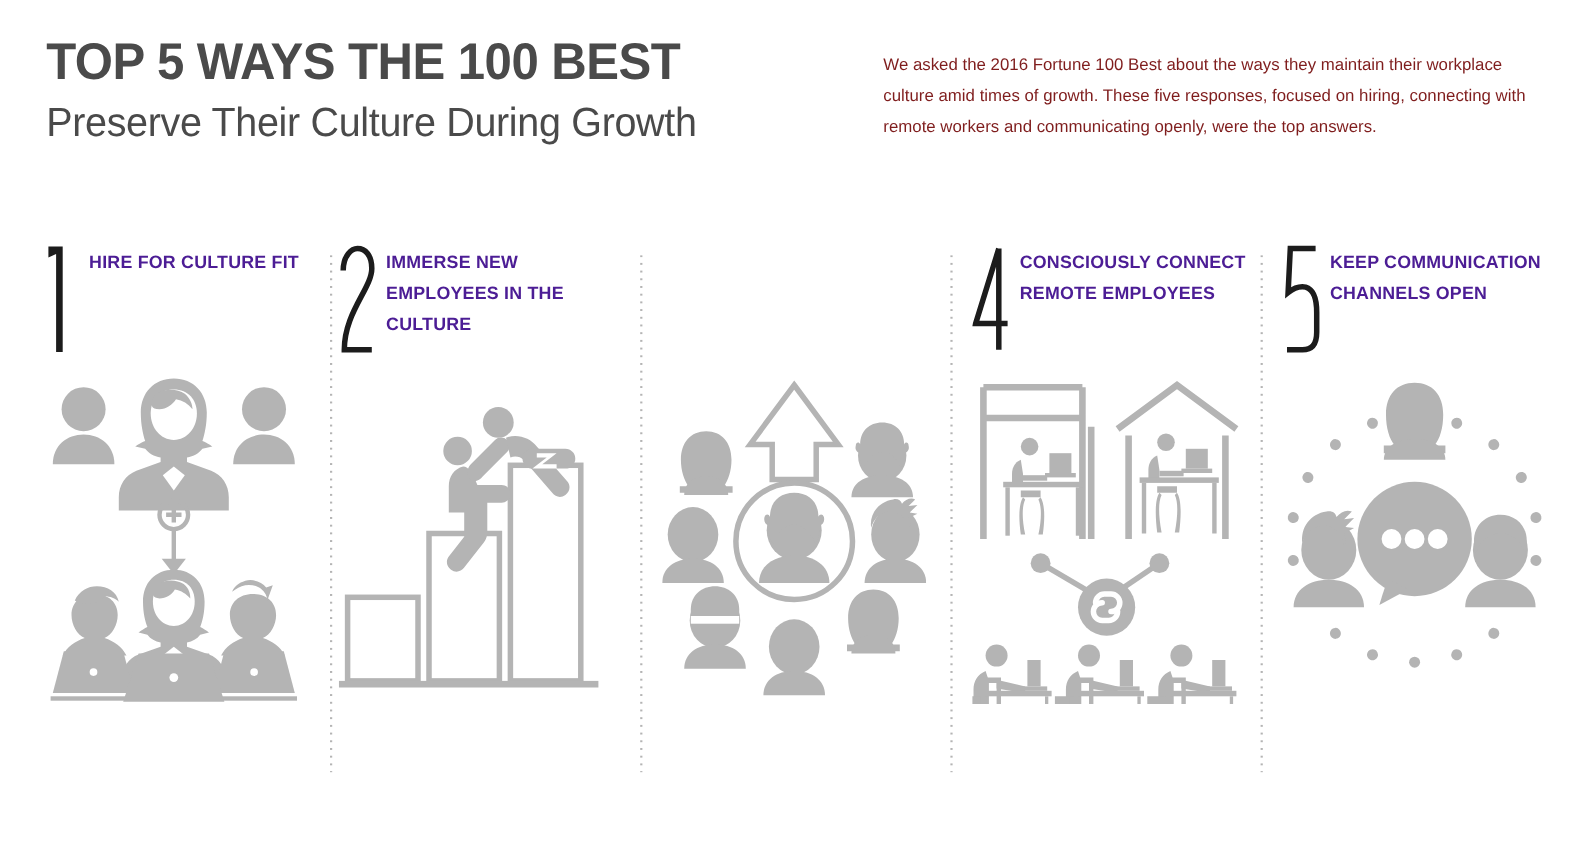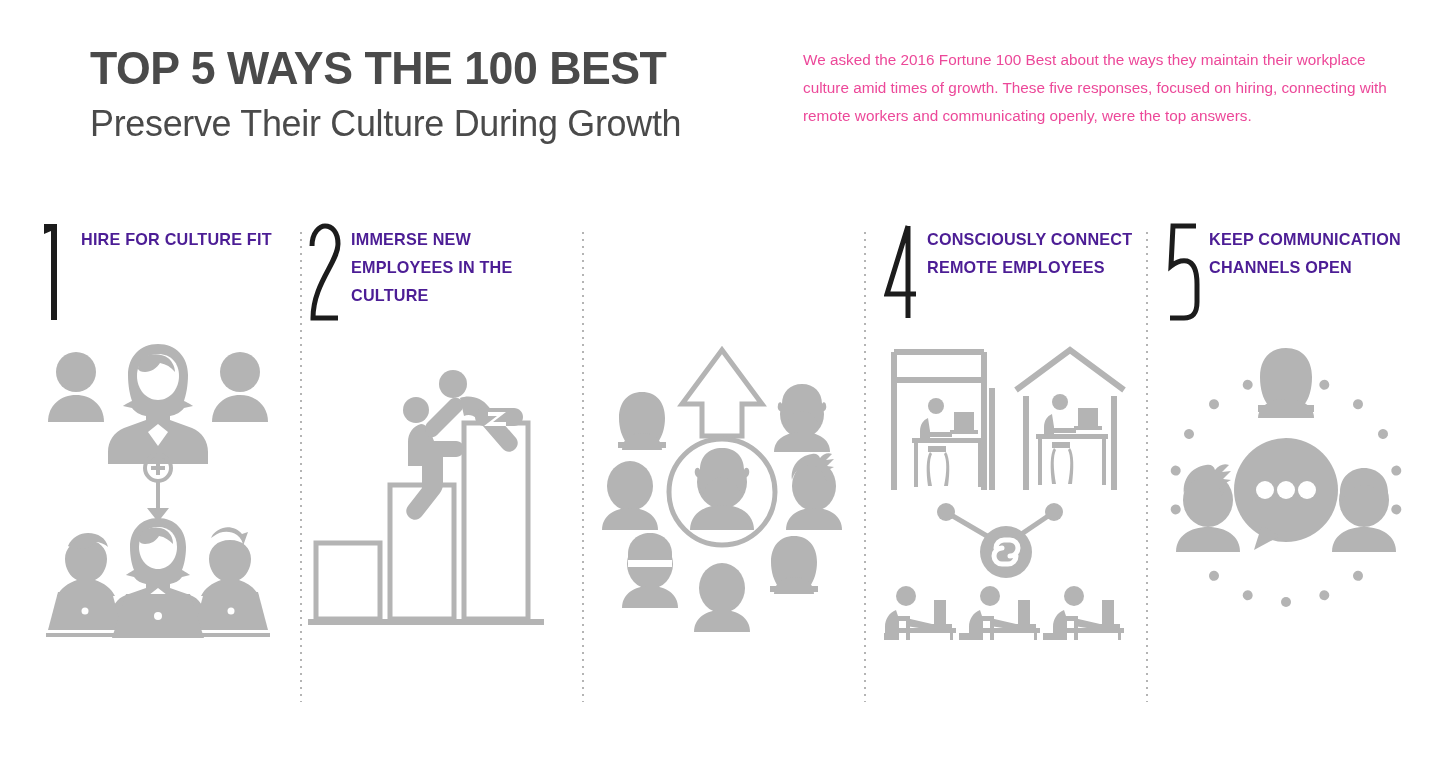--- a/index.html
+++ b/index.html
@@ -8,36 +8,36 @@
     background:#ffffff;
     font-family:"Liberation Sans", sans-serif;
     color:#4d4d4d;
     overflow:hidden;
     position:relative;
   }
   .page{position:relative;width:1440px;height:779px;}
 
   
   .header{position:absolute;left:0;top:0;width:1440px;height:200px;}
-  .title-block{position:absolute;left:42px;top:44px;width:740px;margin-left:48px;}
+  .title-block{position:absolute;left:42px;top:32px;width:740px;}
   .title-main{
     font-size:47px;font-weight:bold;letter-spacing:-0.5px;
     line-height:1.0;color:#4a4a4a;margin:0;
     transform:scaleX(0.95);transform-origin:left center;
     white-space:nowrap;
   }
   .title-sub{
     font-size:37px;font-weight:normal;letter-spacing:-0.3px;
     line-height:1.05;color:#4a4a4a;margin:14px 0 0 0;
     transform:scaleX(0.97);transform-origin:left center;
     white-space:nowrap;
   }
   .intro{
     position:absolute;left:803px;top:46px;width:590px;
-    font-size:15.3px;line-height:28px;color:#ec4899;
+    font-size:15.3px;line-height:28px;color:#7f1d1d;
   }
 
   
   .columns{position:absolute;left:0;top:222px;width:1440px;height:490px;}
   .col{position:absolute;top:0;width:262px;height:480px;}
   .col1{left:38px;}
   .col2{left:308px;}
   .col3{left:602px;}
   .col4{left:884px;}
   .col5{left:1166px;}

